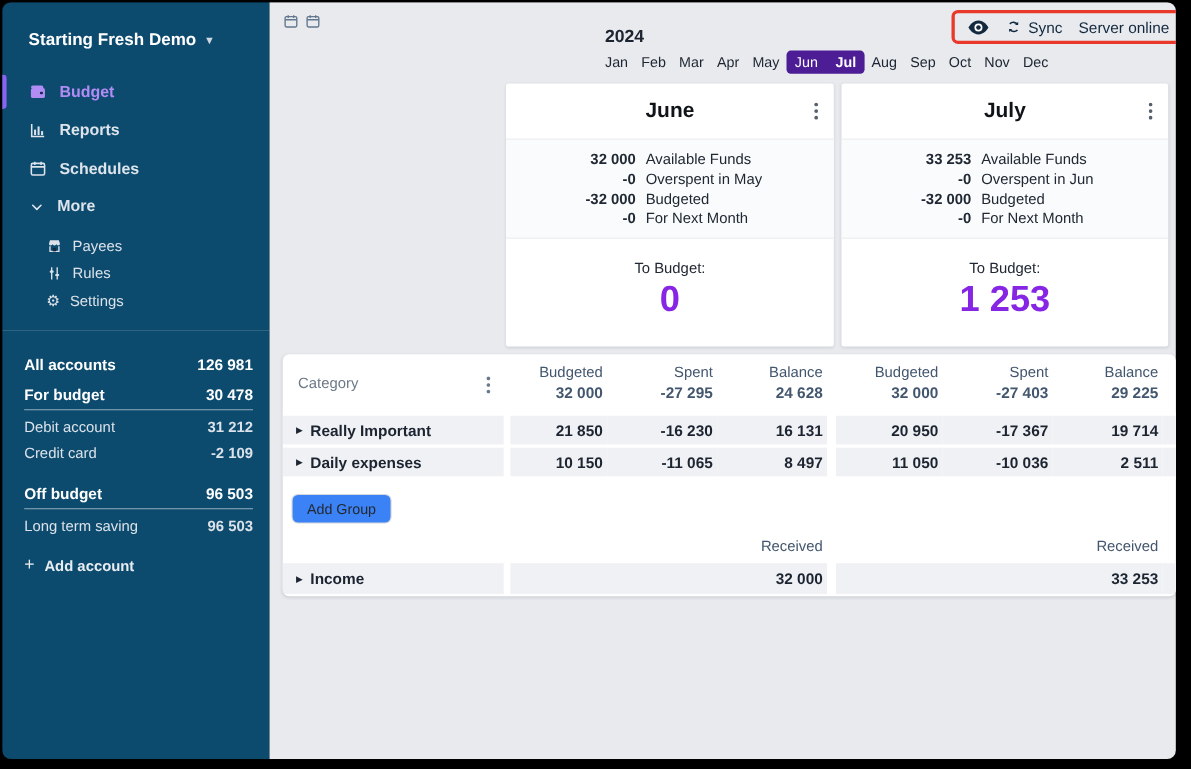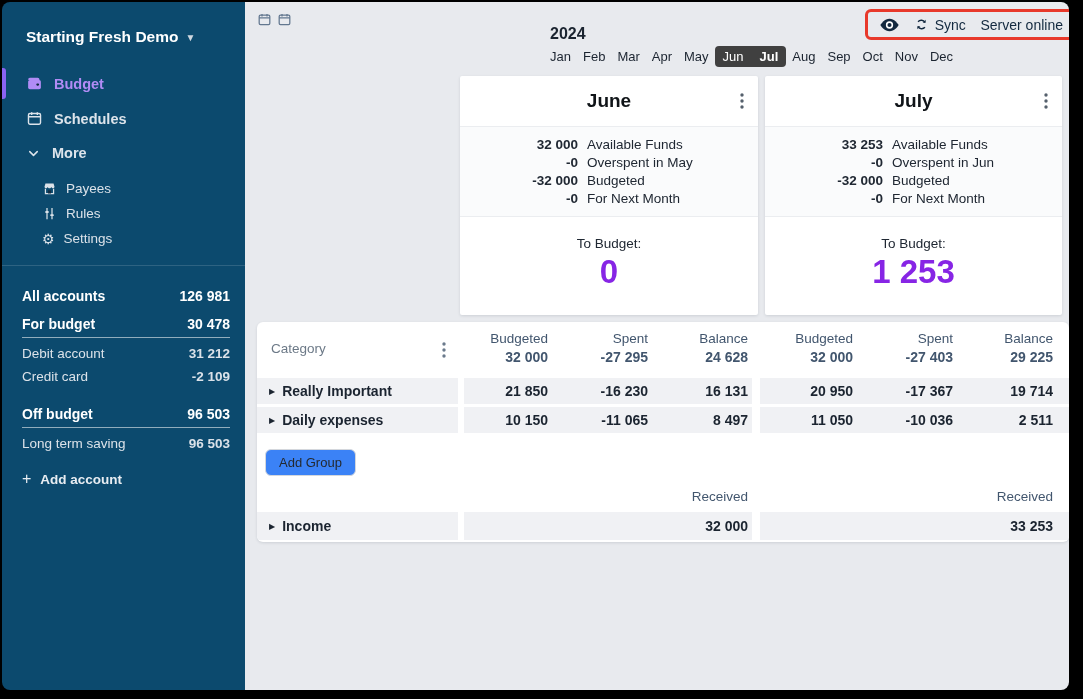--- a/index.html
+++ b/index.html
@@ -27,21 +27,21 @@
   .acct-row:not(.head) .acct-val { font-weight:600; }
   .add-account { display:flex; align-items:center; gap:9px; padding:16px 20px; font-size:13.5px; font-weight:600; color:#e8edf2; cursor:pointer; }
   .plus { font-size:16px; font-weight:400; line-height:1; }
 
   
   .main { position:relative; flex:1; background:#e8eaee; }
   .cal-icons { position:absolute; left:12px; top:10px; display:flex; gap:5px; }
   .year { position:absolute; left:305px; top:23px; font-size:16px; font-weight:700; color:#1b2430; }
   .months { position:absolute; left:299px; top:44px; display:flex; align-items:center; font-size:13px; color:#1b2430; }
   .month { padding:3px 6px; cursor:pointer; }
-  .month-pill { display:inline-flex; background:#404040; border-radius:4px; color:#fff; }
+  .month-pill { display:inline-flex; background:#4c1d95; border-radius:4px; color:#fff; }
   .month-pill .month { padding:3px 8px; }
   .month-pill .month.current { font-weight:700; }
 
   .annot { position:absolute; left:620px; top:7px; width:213px; height:31px; border:3px solid #e8392b; border-radius:6px; display:flex; align-items:center; justify-content:space-between; padding:0 12px 0 12px; }
   .annot .grp { display:flex; align-items:center; gap:6px; font-size:14px; font-weight:500; color:#13293f; cursor:pointer; }
 
   
   .card { position:absolute; top:74px; height:239px; background:#fff; border-radius:2px; box-shadow:0 1px 3px rgba(20,30,50,0.12); display:flex; flex-direction:column; overflow:hidden; }
   .card.june { left:215px; width:298px; }
   .card.july { left:520px; width:297px; }
@@ -92,20 +92,29 @@
         <span class="accent"></span>
         <svg width="17" height="17" viewBox="0 0 24 24">
             <path d="M3 6.5A2.5 2.5 0 0 1 5.5 4h11A2.5 2.5 0 0 1 19 6.5v1H5.5A2.5 2.5 0 0 1 3 6.5z" fill="#b18cf5"></path>
             <rect x="3" y="7" width="18" height="13" rx="2.5" fill="#b18cf5"></rect>
             <rect x="14.5" y="12" width="4" height="3" rx="1.5" fill="#122b40"></rect>
           </svg>
         <span>Budget</span>
       </div>
       <div class="nav-item">
         <svg width="17" height="17" viewBox="0 0 24 24">
+            <path d="M4 4v16h16" stroke="#dde4eb" stroke-width="2" fill="none"></path>
+            <rect x="7" y="11" width="2.6" height="7" fill="#dde4eb"></rect>
+            <rect x="11.5" y="7" width="2.6" height="11" fill="#dde4eb"></rect>
+            <rect x="16" y="13" width="2.6" height="5" fill="#dde4eb"></rect>
+          </svg>
+        <span>Reports</span>
+      </div>
+      <div class="nav-item">
+        <svg width="17" height="17" viewBox="0 0 24 24">
             <rect x="3.5" y="5" width="17" height="15" rx="2" fill="none" stroke="#dde4eb" stroke-width="2"></rect>
             <path d="M3.5 9.5h17" stroke="#dde4eb" stroke-width="2"></path>
             <path d="M8 3v4M16 3v4" stroke="#dde4eb" stroke-width="2"></path>
           </svg>
         <span>Schedules</span>
       </div>
       <div class="nav-item">
         <svg width="15" height="15" viewBox="0 0 24 24">
             <path d="M6 9l6 6 6-6" stroke="#dde4eb" stroke-width="2.4" fill="none" stroke-linecap="round" stroke-linejoin="round"></path>
           </svg>

